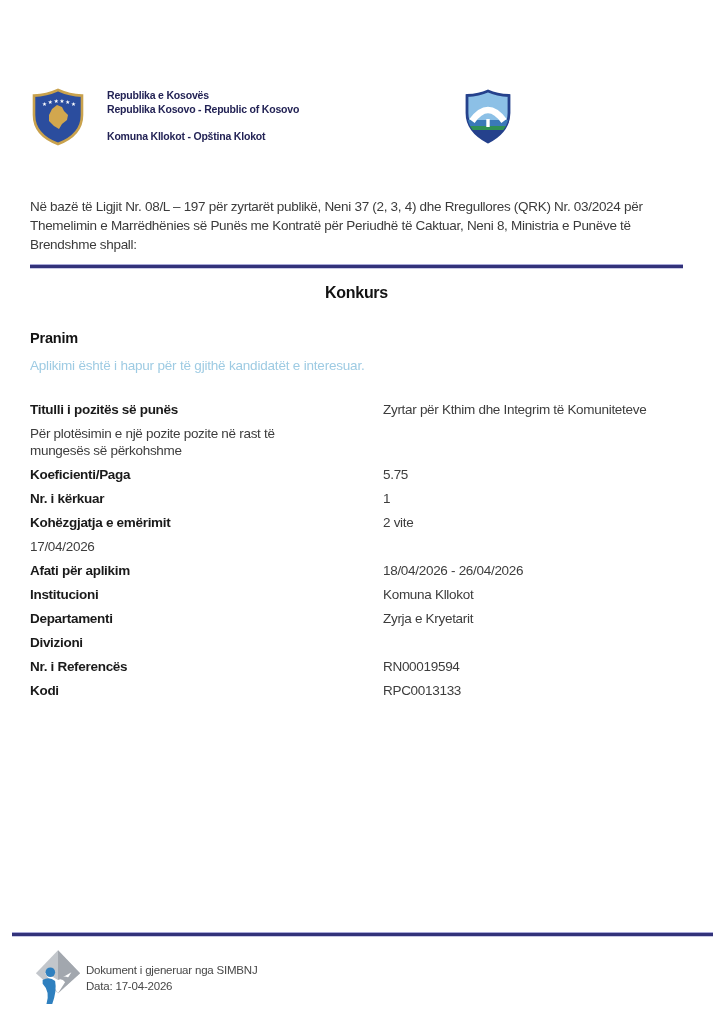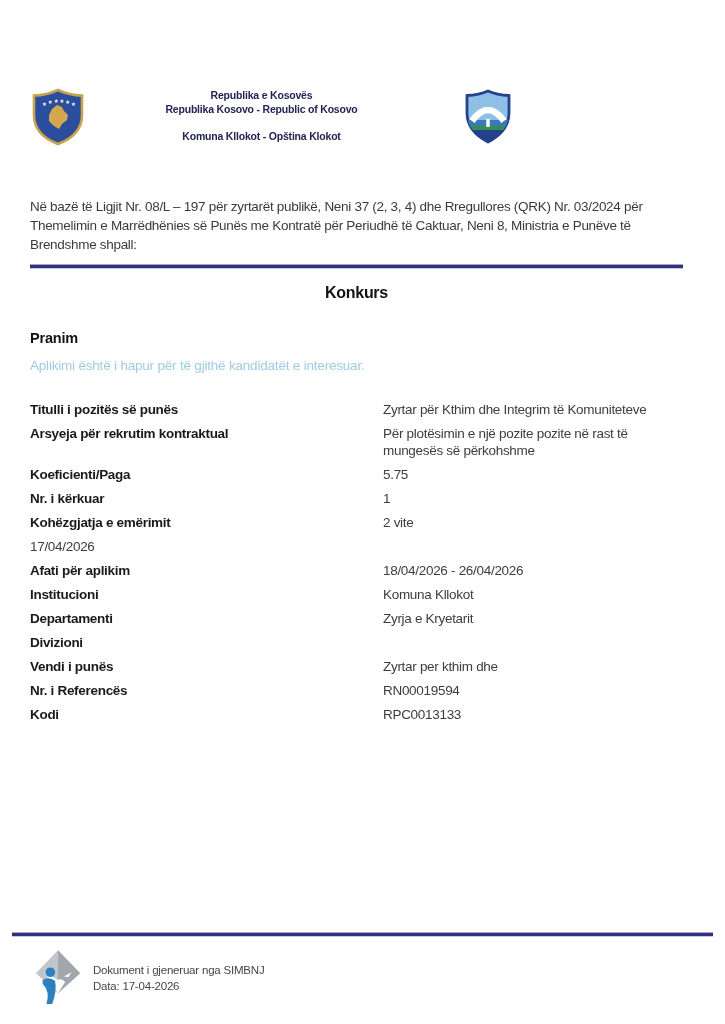--- a/index.html
+++ b/index.html
@@ -4,21 +4,21 @@
 <style>
   html,body{margin:0;padding:0;background:#ffffff;}
   .page{
     position:relative;width:725px;height:1024px;background:#ffffff;overflow:hidden;
     font-family:"Liberation Sans","DejaVu Sans",sans-serif;color:#3d3d3d;
   }
   
   .emblem-left{position:absolute;left:31px;top:88px;}
   .emblem-right{position:absolute;left:464px;top:88px;}
   .header-text{
-    position:absolute;left:99px;top:88px;width:325px;text-align:center;
+    position:absolute;left:107px;top:88px;width:325px;
     color:#232355;font-weight:700;font-size:10.5px;line-height:14px;letter-spacing:-0.2px;
   }
   .header-text .municipality{margin-top:13px;}
   
   .intro{
     position:absolute;left:30px;top:197px;width:668px;margin:0;
     font-size:13.5px;line-height:19px;color:#3b3b3b;letter-spacing:-0.3px;
   }
   
   .rule{position:absolute;height:2.5px;background:#32327a;border-top:1px solid #a8a8d8;border-bottom:1px solid #c9c9e4;}
@@ -41,21 +41,21 @@
   .fields{position:absolute;left:30px;top:401px;width:670px;}
   .field-row{display:flex;margin-bottom:7px;}
   .field-label{
     flex:0 0 353px;font-weight:700;color:#1a1a1a;
     font-size:13.5px;line-height:17px;letter-spacing:-0.3px;
   }
   .field-value{
     width:300px;font-size:13.5px;line-height:17px;color:#3d3d3d;letter-spacing:-0.3px;
   }
   
-  .footer{position:absolute;left:34px;top:948px;display:flex;align-items:center;gap:11px;}
+  .footer{position:absolute;left:34px;top:948px;display:flex;align-items:center;gap:4px;}
   .footer-text{font-size:11.5px;line-height:16px;color:#474747;letter-spacing:-0.2px;}
 </style>
 </head>
 <body>
 
 <div class="page">
 
   <div>
     <svg class="emblem-left" width="54" height="58" viewBox="0 0 54 58">
       <path d="M27 2 C34 5.2 44.5 7.4 51 7.6 L51 27 C51 42 41.5 50.5 27 56 C12.5 50.5 3 42 3 27 L3 7.6 C9.5 7.4 20 5.2 27 2 Z" fill="#2b4d9e" stroke="#c9a24d" stroke-width="2.6"></path>
@@ -100,21 +100,20 @@
   <h1 class="title">Konkurs</h1>
   <h2 class="subheading">Pranim</h2>
   <p class="notice">Aplikimi është i hapur për të gjithë kandidatët e interesuar.</p>
 
   <div class="fields">
     <div class="field-row">
       <div class="field-label">Titulli i pozitës së punës</div>
       <div class="field-value">Zyrtar për Kthim dhe Integrim  të Komuniteteve</div>
     </div>
     <div class="field-row">
-      <div class="field-label">Arsyeja për rekrutim kontraktual</div>
       <div class="field-value">Për plotësimin e një pozite pozite në rast të mungesës së përkohshme</div>
     </div>
     <div class="field-row">
       <div class="field-label">Koeficienti/Paga</div>
       <div class="field-value">5.75</div>
     </div>
     <div class="field-row">
       <div class="field-label">Nr. i kërkuar</div>
       <div class="field-value">1</div>
     </div>
@@ -135,24 +134,20 @@
     </div>
     <div class="field-row">
       <div class="field-label">Departamenti</div>
       <div class="field-value">Zyrja e Kryetarit</div>
     </div>
     <div class="field-row">
       <div class="field-label">Divizioni</div>
       <div class="field-value"></div>
     </div>
     <div class="field-row">
-      <div class="field-label">Vendi i punës</div>
-      <div class="field-value">Zyrtar per kthim dhe</div>
-    </div>
-    <div class="field-row">
       <div class="field-label">Nr. i Referencës</div>
       <div class="field-value">RN00019594</div>
     </div>
     <div class="field-row">
       <div class="field-label">Kodi</div>
       <div class="field-value">RPC0013133</div>
     </div>
   </div>
 
   <div class="rule rule-footer"></div>

